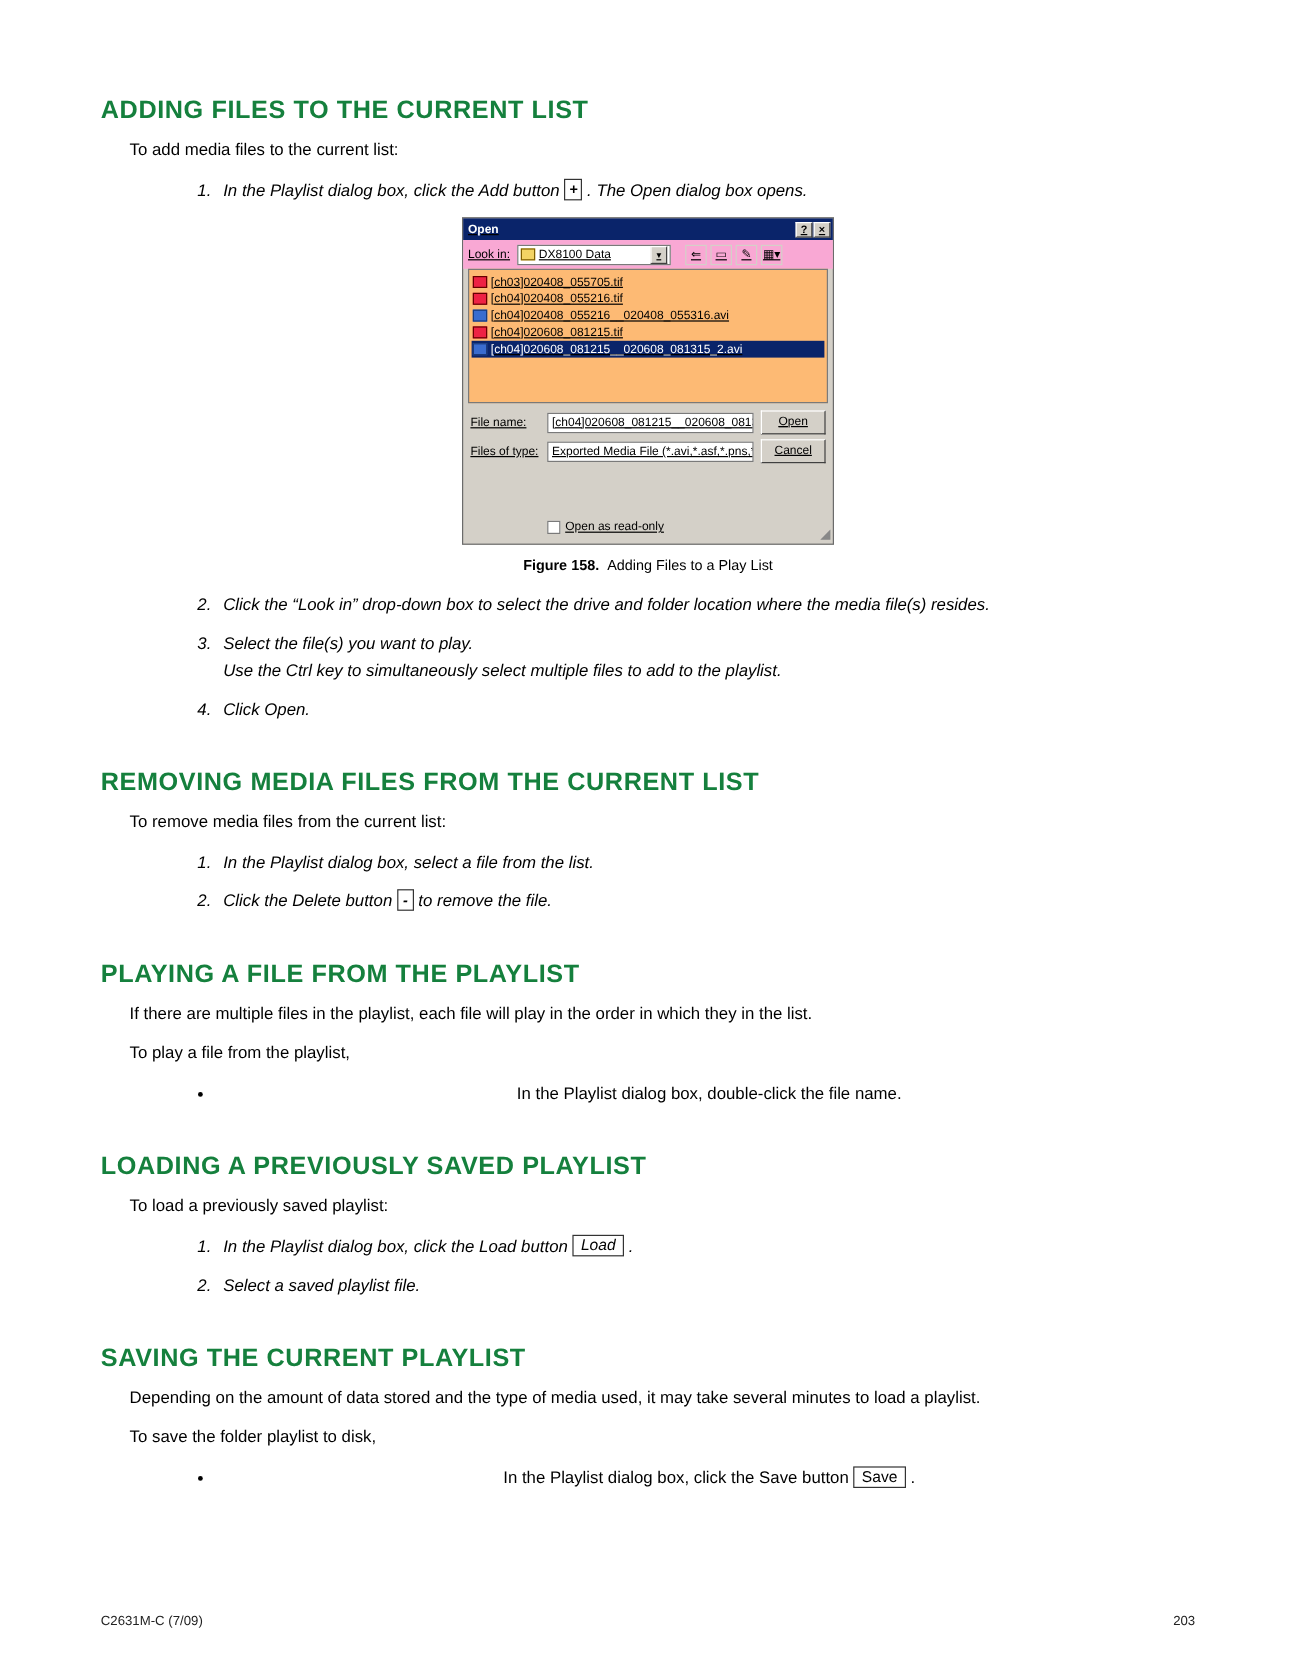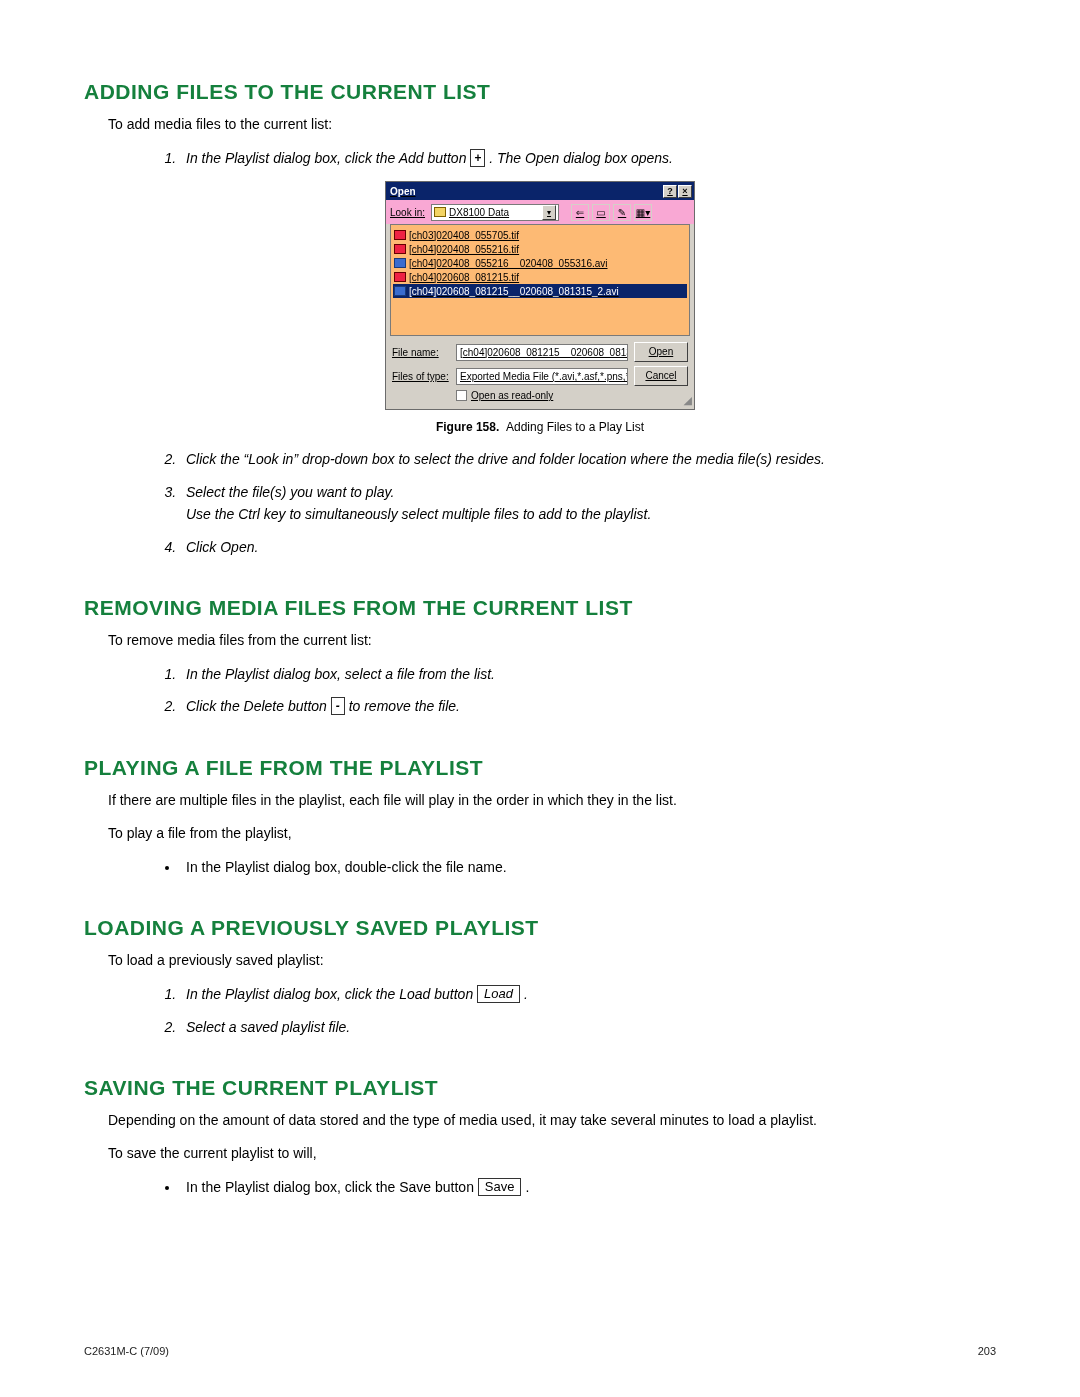--- a/index.html
+++ b/index.html
@@ -40,20 +40,21 @@
   }
   ul.bullets {
     margin-left: 78px;
     list-style: disc;
     padding-left: 18px;
   }
   ul.bullets li {
     margin-bottom: 10px;
     line-height: 1.6;
     padding-left: 6px;
+    text-align: center;
   }
   .inline-btn {
     display: inline-block;
     border: 1px solid #333;
     padding: 0 6px;
     font-size: 13px;
     line-height: 16px;
     vertical-align: 1px;
     background: #fff;
     font-family: Arial, sans-serif;
@@ -188,21 +189,21 @@
     height:20px;
     background:#d4d0c8;
     border:1px solid #fff;
     border-right-color:#404040; border-bottom-color:#404040;
     text-align:center;
     line-height:18px;
     font-size:10px;
   }
   .od-checkbox-row {
     grid-column: 2 / 3;
-    display:flex; align-items:flex-start; gap:4px;
+    display:flex; align-items:flex-start; gap:4px;margin-top:44px;
   }
   .od-check {
     width:11px; height:11px; background:#fff; border:1px solid #7a7a7a;
   }
   .od-resize {
     position:absolute; right:2px; bottom:2px;
     font-size:11px; color:#888;
   }
 
   
@@ -339,21 +340,21 @@
     <span class="inline-btn">Load</span>
     <span> .</span>
   </li>
   <li>Select a saved playlist file.</li>
 </ol>
 
 <div class="section-gap"></div>
 
 <h2 class="section-heading">SAVING THE CURRENT PLAYLIST</h2>
 <p class="intro-line">Depending on the amount of data stored and the type of media used, it may take several minutes to load  a playlist.</p>
-<p class="intro-line">To save the current playlist to will,</p>
+<p class="intro-line">To save the folder playlist to disk,</p>
 <ul class="bullets">
   <li>
     <span>In the Playlist dialog box, click the Save button </span>
     <span class="inline-btn">Save</span>
     <span> .</span>
   </li>
 </ul>
 
 <div class="page-footer">
   <span>C2631M-C (7/09)</span>

